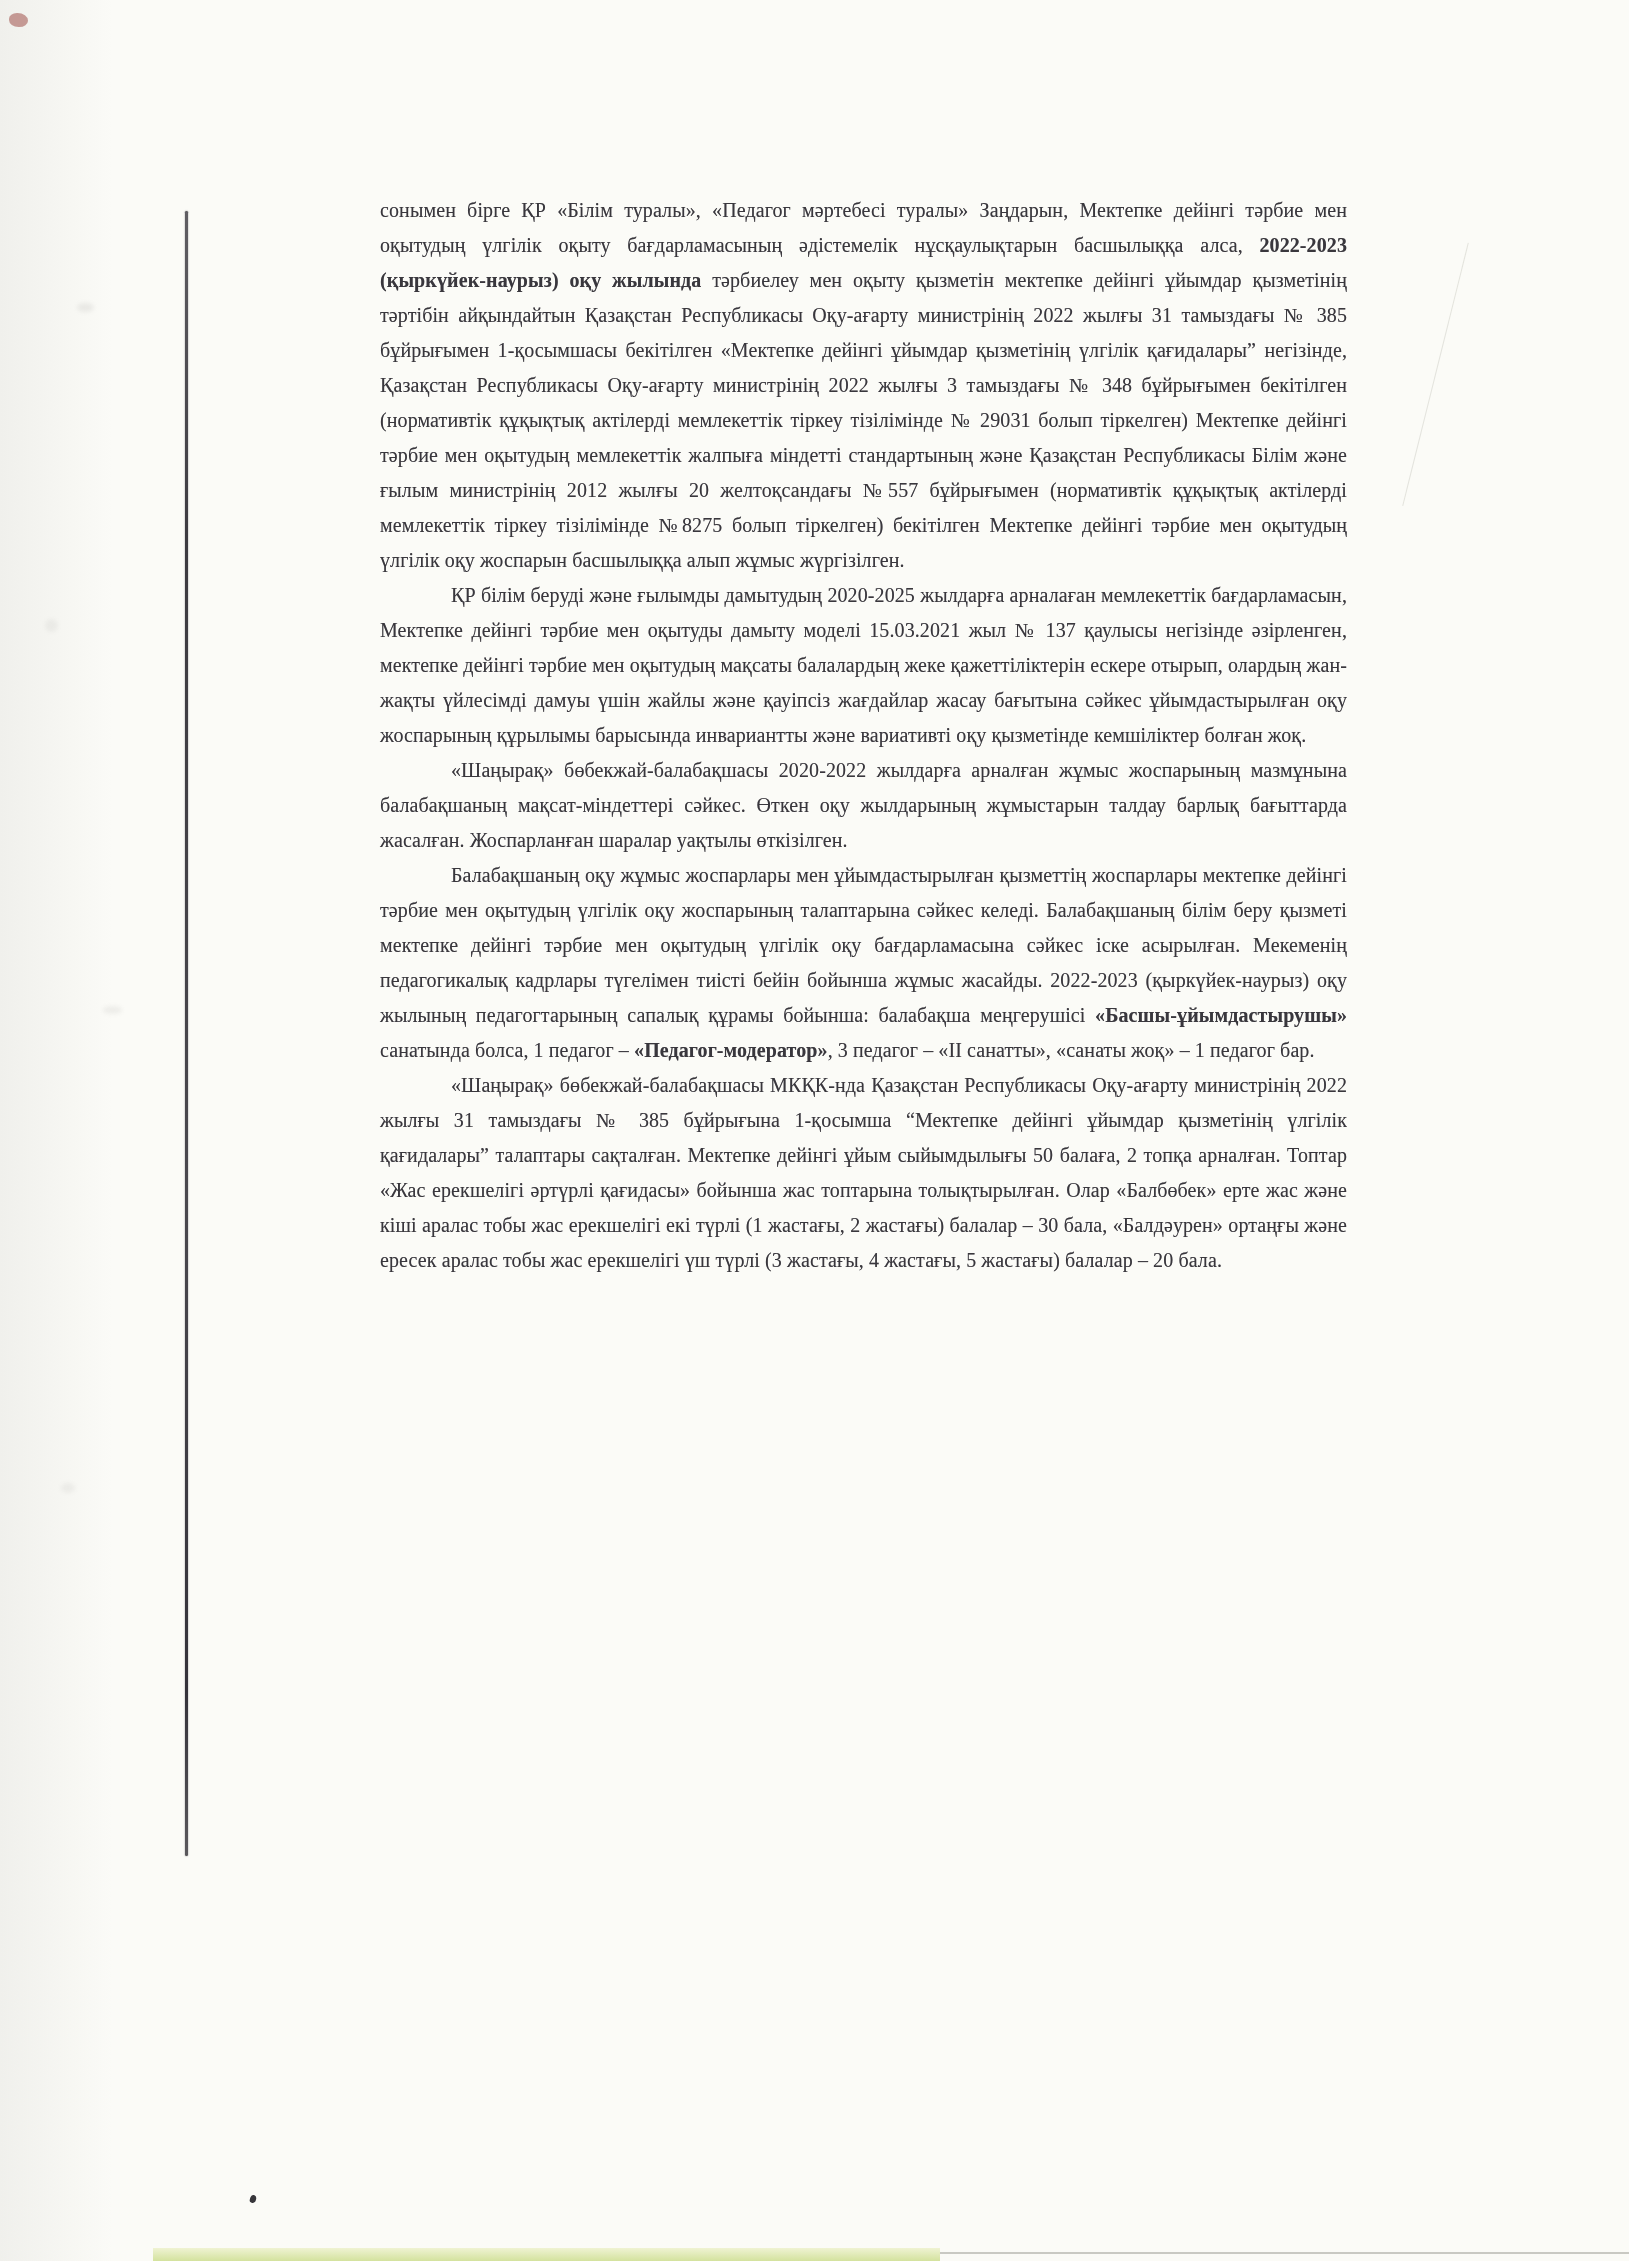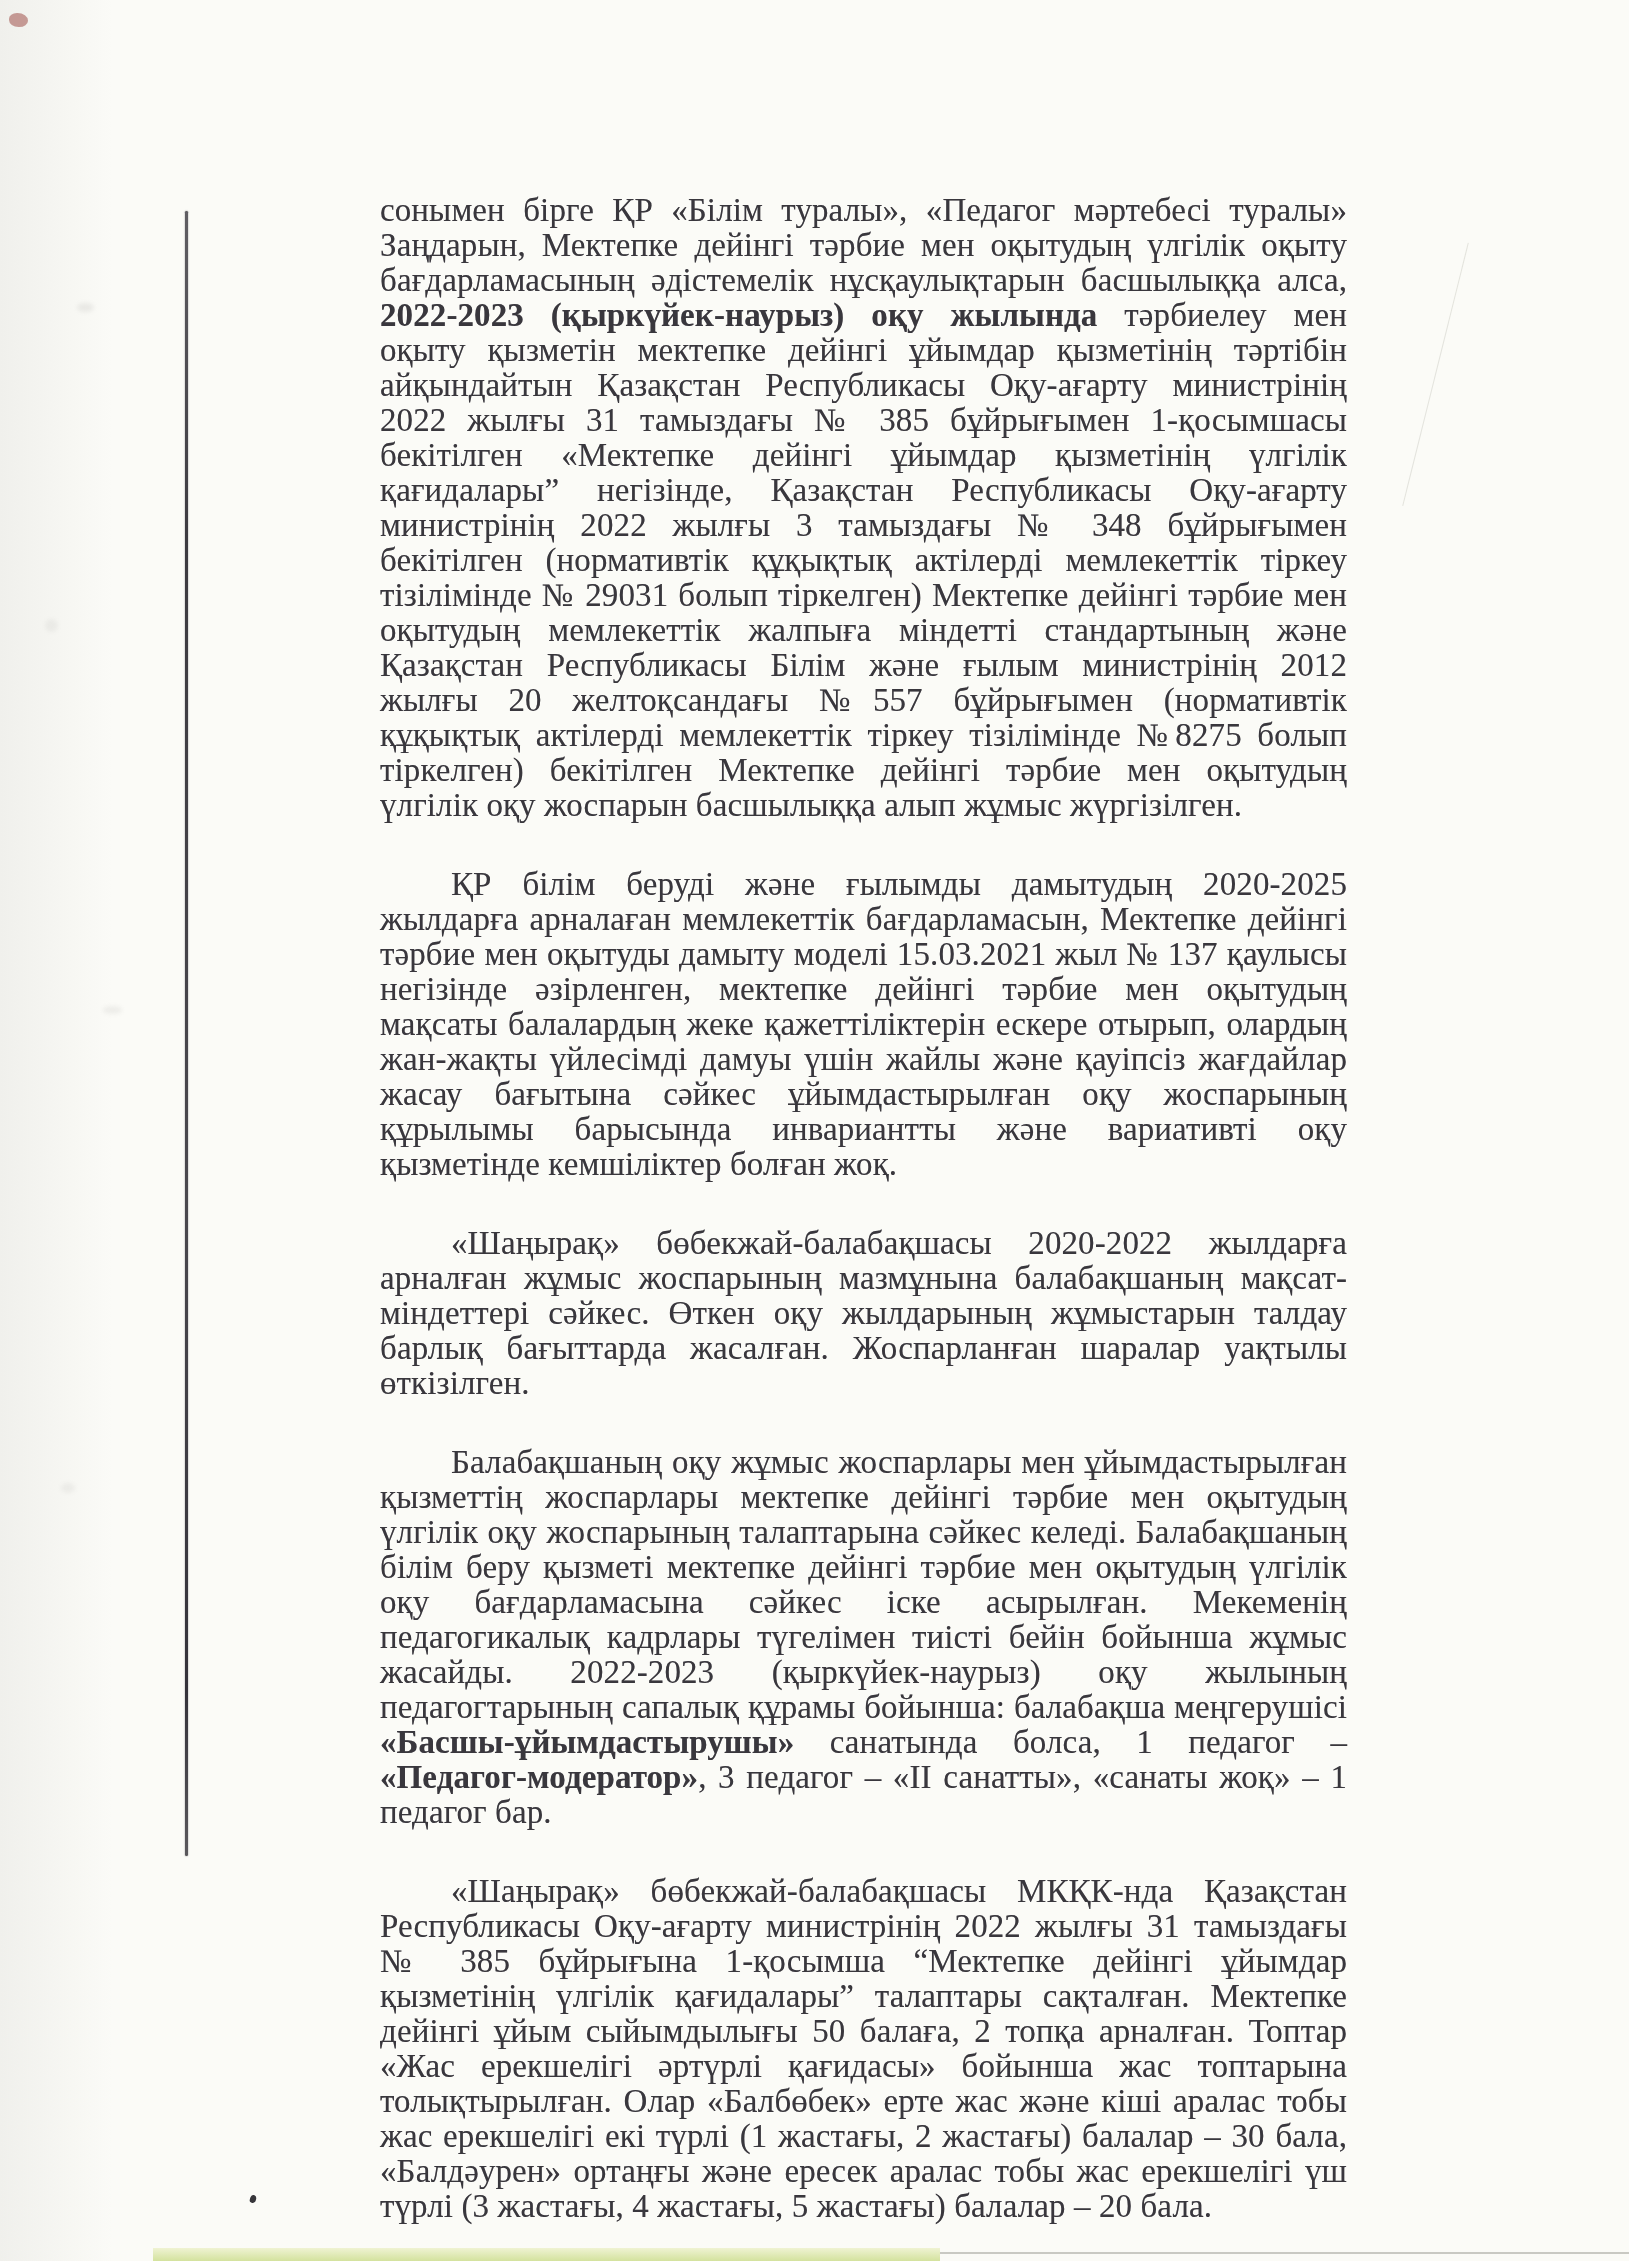--- a/index.html
+++ b/index.html
@@ -18,28 +18,28 @@
   
   .page-edge-line {
     position:absolute; left:185px; top:211px; width:3.2px; height:1645px;
     background:linear-gradient(180deg,#605e63,#3c3a40 20%,#4a484e 60%,#34323a 90%,#5a585c);
     box-shadow:0 0 1.3px rgba(70,70,75,.85);
     border-radius:1.3px;
   }
   .text-block {
     position:absolute; left:380px; top:193px; width:967px;
     color:#39373d;
-    font-size:33px;
+    font-size:20px;
     line-height:35px;
     text-align:justify;
     text-shadow:0 0 0.6px rgba(62,60,68,.42);
     letter-spacing:0.1px;
   }
   .para { margin:0; padding:0; }
-  .para.indent { text-indent:71px;margin-top:44px; }
+  .para.indent { text-indent:71px; }
   .b { font-weight:bold; }
   .i { }
   
   .bottom-strip {
     position:absolute; left:153px; top:2248px; width:787px; height:13.5px;
     background:linear-gradient(180deg,#eef2cf,#cdde8f);
     opacity:.9;
   }
   .bottom-thin-line {
     position:absolute; left:940px; top:2252px; width:690px; height:1.9px;

